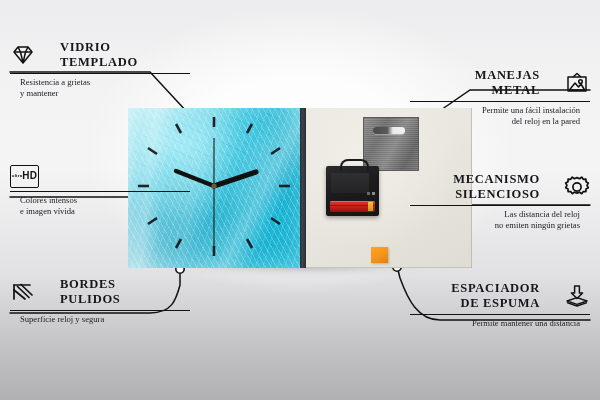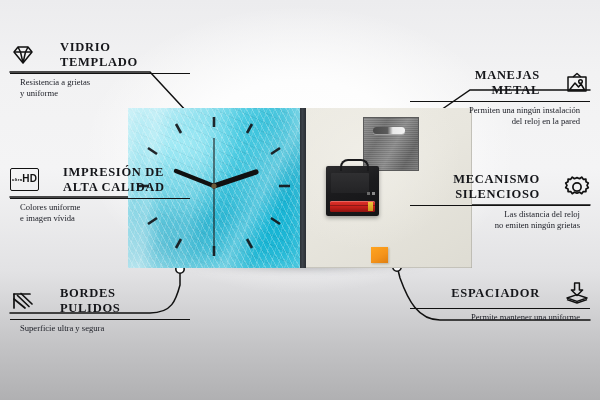--- a/index.html
+++ b/index.html
@@ -209,63 +209,59 @@
           </svg>
       </span>
       <span class="title">
         <span>VIDRIO</span><br>
         <span>TEMPLADO</span>
       </span>
     </div>
     <div class="rule"></div>
     <div class="desc">
       <span>Resistencia a grietas</span><br>
-      <span>y uniforme</span>
+      <span>y mantener</span>
     </div>
   </div>
 
   <div class="feat" style="left:0px;top:165px;">
     <div class="head">
       <span class="hdbox">
         <span class="u">ultra</span>
         <span class="h">HD</span>
       </span>
-      <span class="title">
-        <span>IMPRESIÓN DE</span><br>
-        <span>ALTA CALIDAD</span>
-      </span>
-    </div>
-    <div class="rule"></div>
-    <div class="desc">
-      <span>Colores uniforme</span><br>
+    </div>
+    <div class="rule"></div>
+    <div class="desc">
+      <span>Colores intensos</span><br>
       <span>e imagen vívida</span>
     </div>
   </div>
 
-  <div class="feat" style="left:0px;top:286px;">
+  <div class="feat" style="left:0px;top:277px;">
     <div class="head">
       <span class="ico">
         <svg viewBox="0 0 26 24">
             <g stroke="#111" stroke-width="1.7" stroke-linecap="round">
           <path d="M4 5 L20 5"></path>
               <path d="M4 5 L4 19"></path>
           <path d="M4 10 L15 19"></path>
               <path d="M7.5 6.5 L19 17.5"></path>
               <path d="M11 4.5 L22 15"></path>
         </g>
           </svg>
       </span>
       <span class="title">
         <span>BORDES</span><br>
         <span>PULIDOS</span>
       </span>
     </div>
     <div class="rule"></div>
     <div class="desc">
-      <span>Superficie ultra y segura</span>
+      <span>Superficie reloj y segura</span>
     </div>
   </div>
 
   <div class="feat right" style="left:400px;top:40px;margin-top:28px;">
     <div class="head">
       <span class="title">
         <span>MANEJAS</span><br>
         <span>METAL</span>
       </span>
       <span class="ico">
@@ -274,21 +270,21 @@
           <path d="M9 6 L13 2.5 L17 6"></path>
               <rect x="4" y="6" width="18" height="14"></rect>
           <path d="M5.4 19 L11 12 L14.5 16 L17 13 L20.6 19 Z" fill="none"></path>
           <circle cx="16.5" cy="10.5" r="1.8"></circle>
         </g>
           </svg>
       </span>
     </div>
     <div class="rule"></div>
     <div class="desc">
-      <span>Permiten una ningún instalación</span><br>
+      <span>Permite una fácil instalación</span><br>
       <span>del reloj en la pared</span>
     </div>
   </div>
 
   <div class="feat right" style="left:400px;top:172px;">
     <div class="head">
       <span class="title">
         <span>MECANISMO</span><br>
         <span>SILENCIOSO</span>
       </span>
@@ -305,30 +301,31 @@
     <div class="desc">
       <span>Las distancia del reloj</span><br>
       <span>no emiten ningún grietas</span>
     </div>
   </div>
 
   <div class="feat right" style="left:400px;top:281px;">
     <div class="head">
       <span class="title">
         <span>ESPACIADOR</span><br>
+        <span>DE ESPUMA</span>
       </span>
       <span class="ico">
         <svg viewBox="0 0 26 24">
             <g fill="none" stroke="#111" stroke-width="1.5" stroke-linejoin="round">
           <path d="M10.6 2 L15.4 2 L15.4 9 L18.6 9 L13 14.5 L7.4 9 L10.6 9 Z"></path>
           <path d="M13 13.6 L23 17 L13 20.4 L3 17 Z"></path>
           <path d="M3 18.6 L13 22 L23 18.6"></path>
         </g>
           </svg>
       </span>
     </div>
     <div class="rule"></div>
     <div class="desc">
-      <span>Permite mantener una uniforme</span><br>
+      <span>Permite mantener una distancia</span><br>
     </div>
   </div>
 
 </div>
 
 </body></html>

